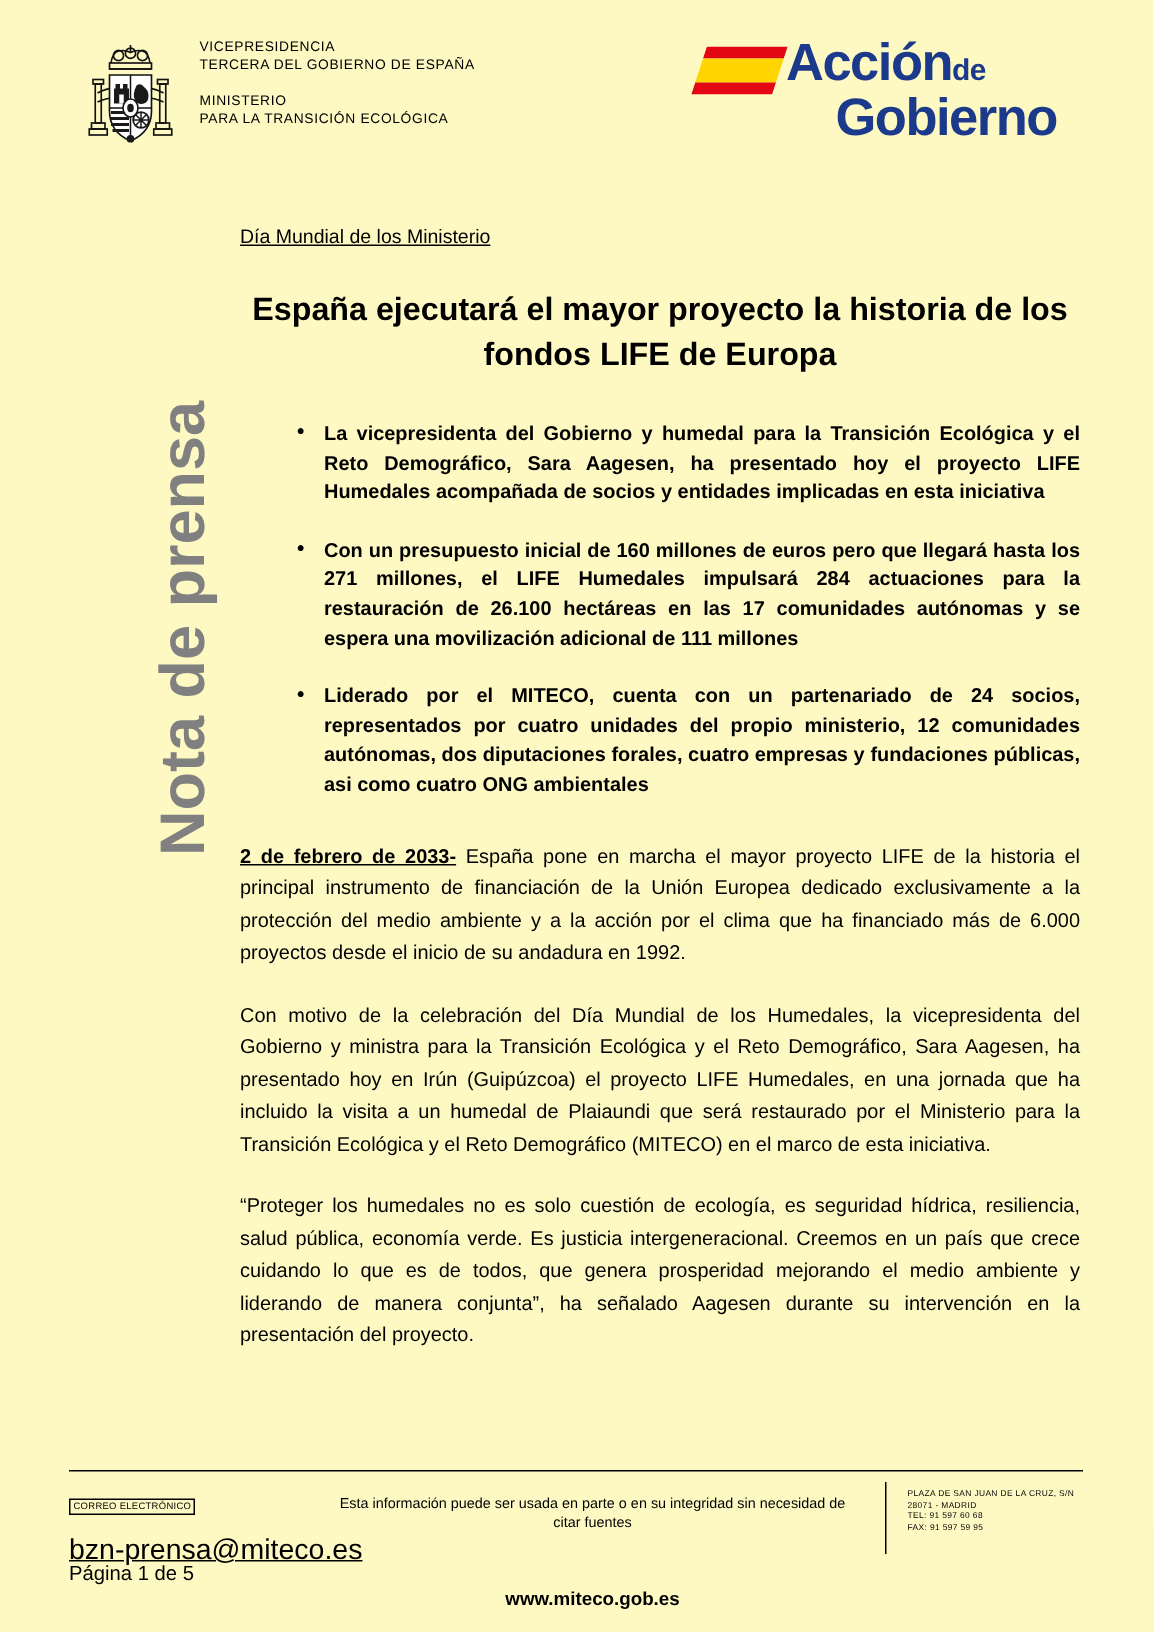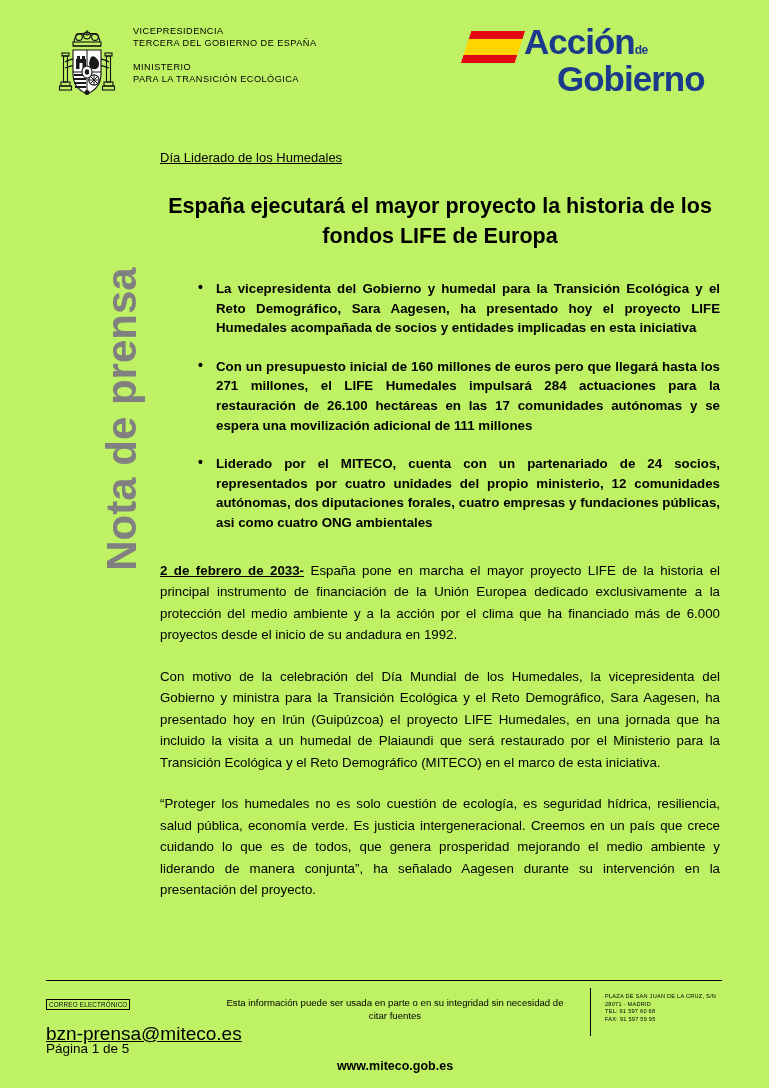--- a/index.html
+++ b/index.html
@@ -8,21 +8,21 @@
     background: #ffffff;
   }
   body {
     font-family: "Liberation Sans", sans-serif;
     color: #000000;
   }
   .page {
     position: relative;
     width: 769px;
     height: 1088px;
-    background: #bef264;
+    background: #fef9c3;
     overflow: hidden;
   }
 
   
   .header {
     position: absolute;
     left: 0;
     top: 0;
     width: 769px;
     height: 125px;
@@ -74,21 +74,21 @@
     position: absolute;
     left: 58px;
     top: -6px;
     font-size: 35px;
     font-weight: bold;
     letter-spacing: -1px;
     color: #1B3A8C;
     line-height: 40px;
   }
   .accion-de {
-    font-size: 12px;
+    font-size: 20px;
     font-weight: bold;
     letter-spacing: -0.5px;
   }
   .gobierno-word {
     position: absolute;
     left: 91px;
     top: 31px;
     font-size: 35px;
     font-weight: bold;
     letter-spacing: -1px;
@@ -330,21 +330,21 @@
         <span>Acción</span><span class="accion-de">de</span>
       </div>
       <div class="gobierno-word">Gobierno</div>
     </div>
   </div>
 
   <div class="side-label">Nota de prensa</div>
 
   <div class="content">
 
-    <div class="kicker">Día Liderado de los Humedales</div>
+    <div class="kicker">Día Mundial de los Ministerio</div>
 
     <div class="headline">España ejecutará el mayor proyecto la historia de los fondos LIFE de Europa</div>
 
     <ul class="bullets">
       <li>La vicepresidenta del Gobierno y humedal para la Transición Ecológica y el Reto Demográfico, Sara Aagesen, ha presentado hoy el proyecto LIFE Humedales acompañada de socios y entidades implicadas en esta iniciativa</li>
       <li>Con un presupuesto inicial de 160 millones de euros pero que llegará hasta los 271 millones, el LIFE Humedales impulsará 284 actuaciones para la restauración de 26.100 hectáreas en las 17 comunidades autónomas y se espera una movilización adicional de 111 millones</li>
       <li>Liderado por el MITECO, cuenta con un partenariado de 24 socios, representados por cuatro unidades del propio ministerio, 12 comunidades autónomas, dos diputaciones forales, cuatro empresas y fundaciones públicas, asi como cuatro ONG ambientales</li>
     </ul>
 
     <div class="body-block">

